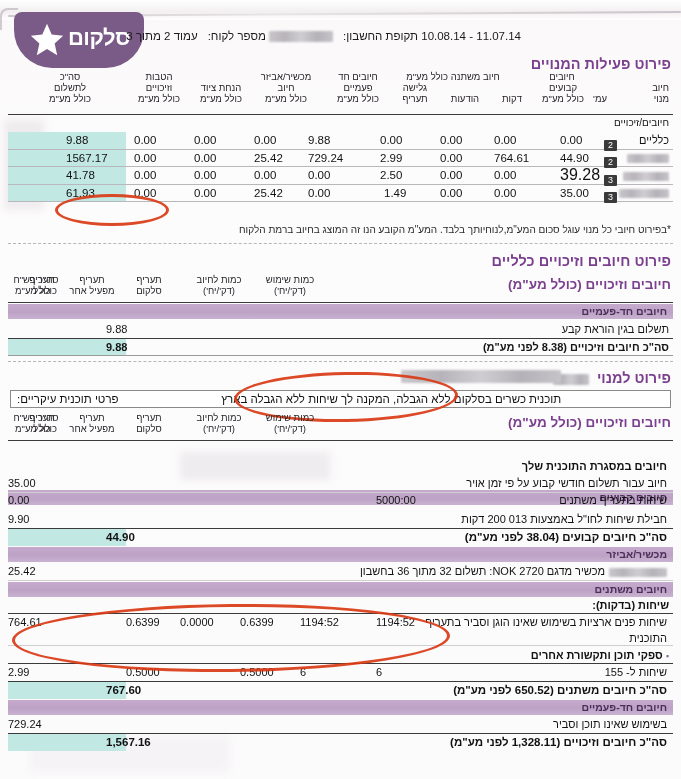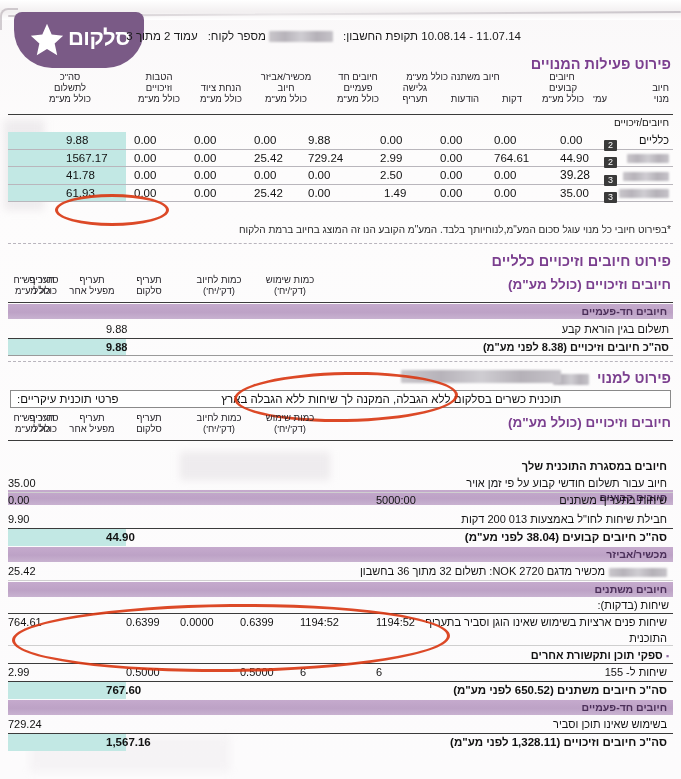--- a/index.html
+++ b/index.html
@@ -320,21 +320,21 @@
       <div style="position: relative; height: 16.5px; line-height: 16.5px; border-bottom: 1px solid rgb(185, 182, 188);">
         <div class="teal" style="position: absolute; left: 0px; top: 0px; width: 118px; height: 16.5px;"></div>
         <div style="position: absolute; left: 58px; top: 0px; width: 58px; text-align: left; font-size: 11.5px; color: rgb(18, 18, 18);">41.78</div>
         <div style="position: absolute; left: 126px; top: 0px; width: 60px; text-align: left; font-size: 11.5px; color: rgb(18, 18, 18);">0.00</div>
         <div style="position: absolute; left: 186px; top: 0px; width: 60px; text-align: left; font-size: 11.5px; color: rgb(18, 18, 18);">0.00</div>
         <div style="position: absolute; left: 246px; top: 0px; width: 60px; text-align: left; font-size: 11.5px; color: rgb(18, 18, 18);">0.00</div>
         <div style="position: absolute; left: 300px; top: 0px; width: 66px; text-align: left; font-size: 11.5px; color: rgb(18, 18, 18);">0.00</div>
         <div style="position: absolute; left: 372px; top: 0px; width: 56px; text-align: left; font-size: 11.5px; color: rgb(18, 18, 18);">2.50</div>
         <div style="position: absolute; left: 432px; top: 0px; width: 56px; text-align: left; font-size: 11.5px; color: rgb(18, 18, 18);">0.00</div>
         <div style="position: absolute; left: 486px; top: 0px; width: 62px; text-align: left; font-size: 11.5px; color: rgb(18, 18, 18);">0.00</div>
-        <div style="position: absolute; left: 552px; top: 0px; width: 56px; text-align: left; font-size: 12px; color: rgb(18, 18, 18);">39.28</div>
+        <div style="position: absolute; left: 552px; top: 0px; width: 56px; text-align: left; font-size: 16px; color: rgb(18, 18, 18);">39.28</div>
         <div style="position: absolute; right: 56px; top: 2.5px;"><span class="pagebadge">3</span></div>
         <div style="position: absolute; right: 4px; top: 0px; width: 52px; text-align: right; font-size: 11px; color: rgb(18, 18, 18);"><span class="redact" style="display:inline-block;width:46px;height:9px;vertical-align:middle;"></span></div>
       </div>
       <div style="position: relative; height: 16.5px; line-height: 16.5px; border-bottom: 1px solid rgb(185, 182, 188);">
         <div class="teal" style="position: absolute; left: 0px; top: 0px; width: 118px; height: 16.5px;"></div>
         <div style="position: absolute; left: 58px; top: 0px; width: 58px; text-align: left; font-size: 11.5px; color: rgb(18, 18, 18);">61.93</div>
         <div style="position: absolute; left: 126px; top: 0px; width: 60px; text-align: left; font-size: 11.5px; color: rgb(18, 18, 18);">0.00</div>
         <div style="position: absolute; left: 186px; top: 0px; width: 60px; text-align: left; font-size: 11.5px; color: rgb(18, 18, 18);">0.00</div>
         <div style="position: absolute; left: 246px; top: 0px; width: 60px; text-align: left; font-size: 11.5px; color: rgb(18, 18, 18);">25.42</div>
         <div style="position: absolute; left: 300px; top: 0px; width: 66px; text-align: left; font-size: 11.5px; color: rgb(18, 18, 18);">0.00</div>
@@ -430,21 +430,21 @@
         <div class="teal" style="position:absolute;left:0;top:0;width:118px;height:17px;"></div>
         <span style="position:absolute;right:6px;top:0;">סה"כ חיובים קבועים (38.04 לפני מע"מ)</span>
         <span style="position:absolute;left:98px;top:0;text-align:left;">44.90</span>
       </div>
       <div class="bar" style="position: absolute; top: 105px; left: 8px; right: 8px;"><span>מכשיר/אביזר</span></div>
       <div style="position: absolute; top: 121px; left: 8px; right: 8px; height: 17px; line-height: 17px; font-size: 11px; color: rgb(18, 18, 18); border-bottom: 1px solid rgb(207, 207, 207);">
         <span style="position: absolute; right: 6px; top: 0px; white-space: nowrap;"><span class="redact" style="display:inline-block;width:58px;height:9px;vertical-align:middle;margin-left:4px;"></span>מכשיר מדגם NOK 2720: תשלום 32 מתוך 36 בחשבון</span>
         <div style="position: absolute; left: 0px; top: 0px; width: 60px; text-align: left;">25.42</div>
       </div>
       <div class="bar" style="position: absolute; top: 140px; left: 8px; right: 8px;"><span>חיובים משתנים</span></div>
-      <div style="position: absolute; top: 156px; left: 8px; right: 8px; height: 15px; line-height: 15px; font-size: 11px; font-weight: normal; color: rgb(17, 17, 17);">
+      <div style="position: absolute; top: 156px; left: 8px; right: 8px; height: 15px; line-height: 15px; font-size: 11px; font-weight: bold; color: rgb(17, 17, 17);">
         <span style="position:absolute;right:4px;">שיחות (בדקות):</span>
       </div>
       <div class="rule-dark" style="position: absolute; top: 171px; left: 8px; right: 8px;"></div>
       <div style="position: absolute; top: 172px; left: 8px; right: 8px; height: 17px; line-height: 17px; font-size: 11px; color: rgb(18, 18, 18);">
         <span style="position: absolute; right: 6px; top: 0px; white-space: nowrap;">שיחות פנים ארציות בשימוש שאינו הוגן וסביר בתעריף</span>
         <div style="position: absolute; left: 0px; top: 0px; width: 60px; text-align: left;">764.61</div>
         <div style="position: absolute; left: 118px; top: 0px; width: 56px; text-align: left;">0.6399</div>
         <div style="position: absolute; left: 172px; top: 0px; width: 58px; text-align: left;">0.0000</div>
         <div style="position: absolute; left: 232px; top: 0px; width: 56px; text-align: left;">0.6399</div>
         <div style="position: absolute; left: 292px; top: 0px; width: 64px; text-align: left;">1194:52</div>

